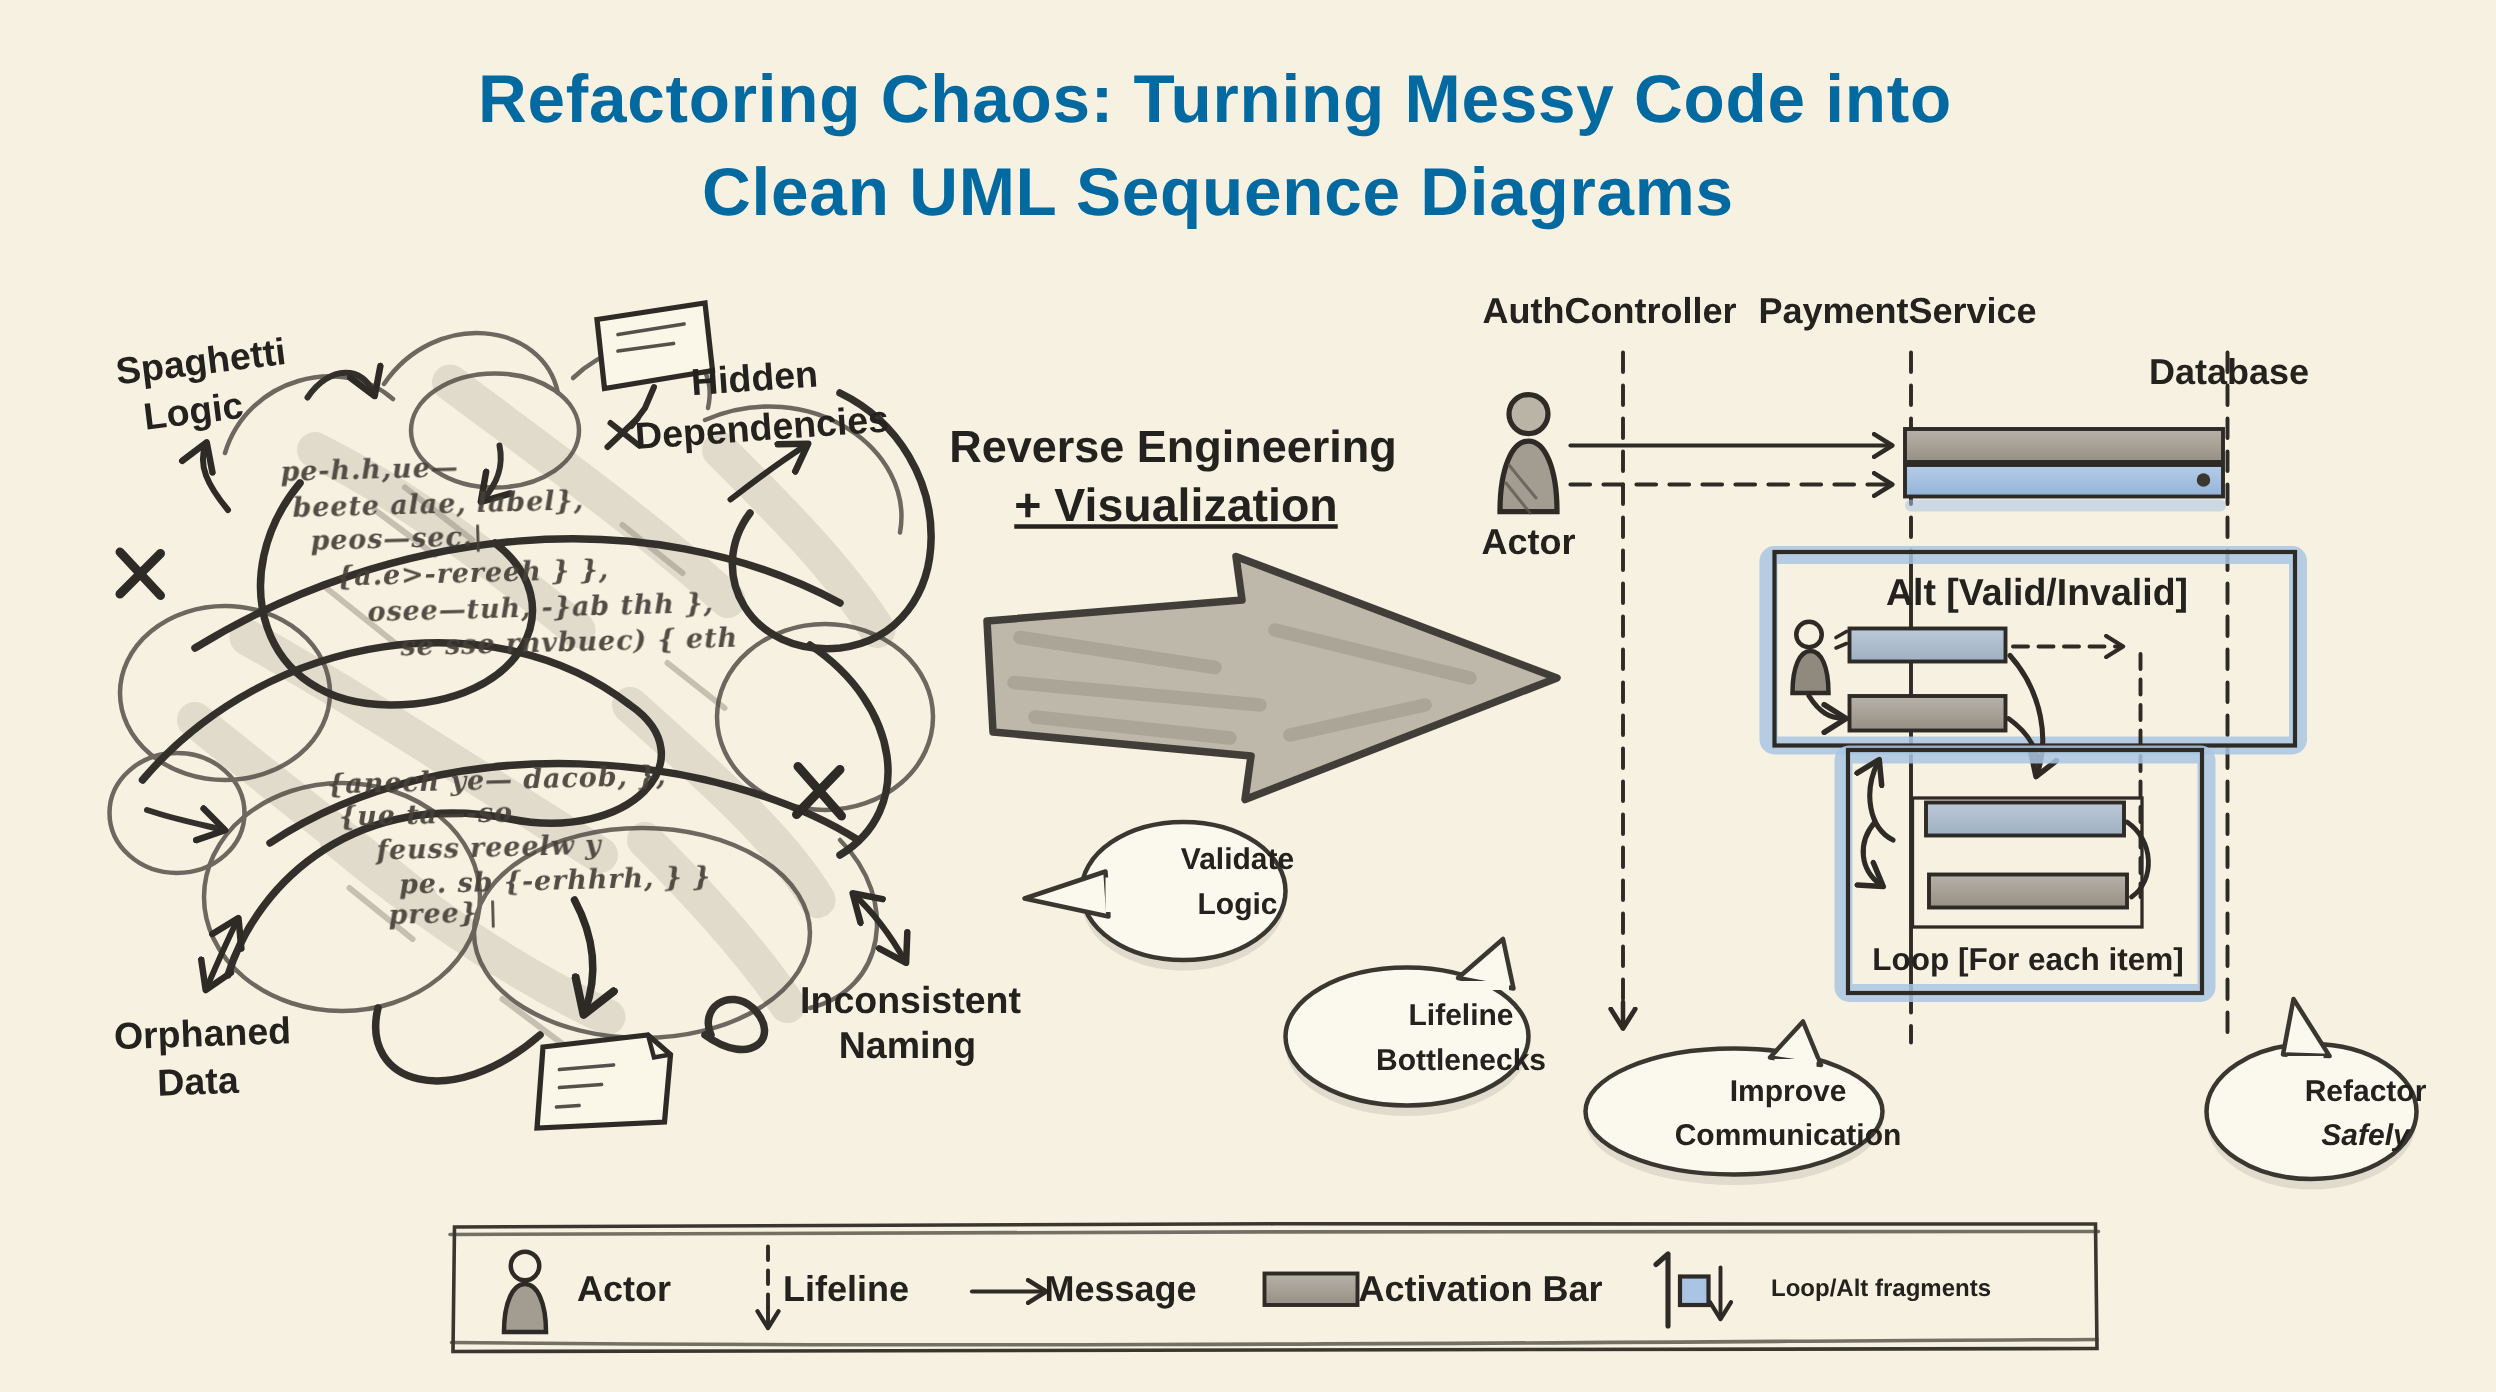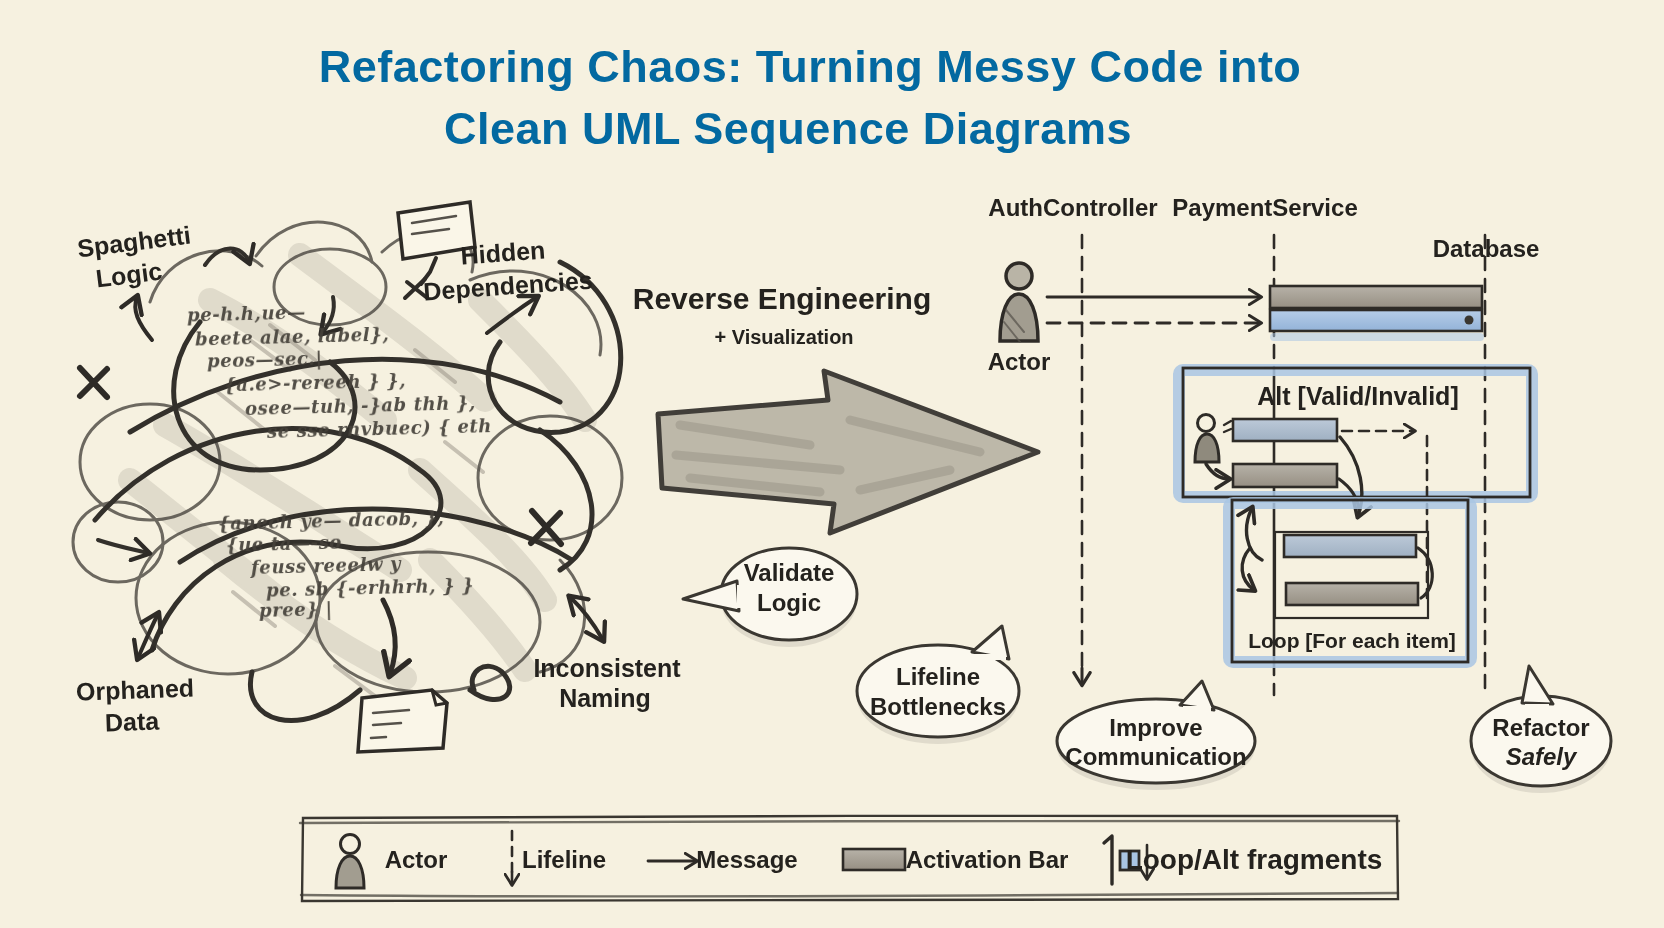--- a/index.html
+++ b/index.html
@@ -13,21 +13,21 @@
     transform:translate(-50%,-50%);
     white-space:nowrap;
     font-weight:bold;
     color:#24221e;
     text-align:center;
     line-height:1;
   }
   .title{font-size:45px;letter-spacing:.5px;color:#0369a1;}
   .hand{font-size:25px;}
   .seqhdr{font-size:24px;}
-  .bub{font-size:24px;}
+  .bub{font-size:20px;margin-left:36px;}
   .scribble{
     position:absolute;
     font-family:"DejaVu Serif",serif;
     font-style:italic;
     color:#45413a;
     font-size:18px;
     letter-spacing:.6px;
     white-space:nowrap;
     filter:blur(.35px);
     transform:rotate(-1.5deg);
@@ -251,21 +251,21 @@
 
     <g stroke="#2e2b27">
       <path d="M1112,836 L1112,884 M1112,836 L1104,843" stroke-width="3.4"></path>
       <rect x="1120" y="851" width="19" height="19" fill="#a9c5e3" stroke-width="2.8"></rect>
       <path d="M1147,845 L1147,878" stroke-width="2.6" marker-end="url(#ah)"></path>
     </g>
   </g>
 </svg>
 
 <div class="lbl title" style="left:810px;top:66px;">Refactoring Chaos: Turning Messy Code into</div>
-<div class="lbl title" style="left:788px;top:128px;text-align:right;">Clean UML Sequence Diagrams</div>
+<div class="lbl title" style="left:812px;top:128px;text-align:right;">Clean UML Sequence Diagrams</div>
 
 <div class="lbl hand" style="left:134px;top:242px;transform:translate(-50%,-50%) rotate(-7deg);">Spaghetti</div>
 <div class="lbl hand" style="left:129px;top:275px;transform:translate(-50%,-50%) rotate(-7deg);">Logic</div>
 <div class="lbl hand" style="left:503px;top:253px;transform:translate(-50%,-50%) rotate(-4deg);">Hidden</div>
 <div class="lbl hand" style="left:508px;top:286px;transform:translate(-50%,-50%) rotate(-4deg);">Dependencies</div>
 <div class="lbl hand" style="left:135px;top:690px;transform:translate(-50%,-50%) rotate(-2deg);">Orphaned</div>
 <div class="lbl hand" style="left:132px;top:722px;transform:translate(-50%,-50%) rotate(-2deg);">Data</div>
 <div class="lbl hand" style="left:607px;top:668px;">Inconsistent</div>
 <div class="lbl hand" style="left:605px;top:698px;">Naming</div>
 
@@ -276,21 +276,21 @@
 <div class="scribble" style="left:245px;top:395px;">osee—tuh, -}ab thh },</div>
 <div class="scribble" style="left:267px;top:418px;">se sse rnvbuec) { eth</div>
 
 <div class="scribble" style="left:218px;top:510px;">{anech ye— dacob, },</div>
 <div class="scribble" style="left:226px;top:533px;">{ue ta—-so</div>
 <div class="scribble" style="left:251px;top:555px;">feuss reeelw y</div>
 <div class="scribble" style="left:266px;top:577px;">pe. sb {-erhhrh, } }</div>
 <div class="scribble" style="left:259px;top:599px;">pree} |</div>
 
 <div class="lbl" style="left:782px;top:299px;font-size:30px;">Reverse Engineering</div>
-<div class="lbl" style="left:784px;top:337px;font-size:20px;">+ Visualization</div>
+<div class="lbl" style="left:784px;top:337px;font-size:31px;text-decoration:underline;">+ Visualization</div>
 
 <div class="lbl bub" style="left:789px;top:573px;">Validate</div>
 <div class="lbl bub" style="left:789px;top:603px;">Logic</div>
 <div class="lbl bub" style="left:938px;top:677px;">Lifeline</div>
 <div class="lbl bub" style="left:938px;top:707px;">Bottlenecks</div>
 <div class="lbl bub" style="left:1156px;top:728px;">Improve</div>
 <div class="lbl bub" style="left:1156px;top:757px;">Communication</div>
 <div class="lbl bub" style="left:1541px;top:728px;">Refactor</div>
 <div class="lbl bub" style="left:1541px;top:757px;font-style:italic;">Safely</div>
 
@@ -298,13 +298,13 @@
 <div class="lbl seqhdr" style="left:1265px;top:208px;text-align:right;">PaymentService</div>
 <div class="lbl seqhdr" style="left:1486px;top:208px;margin-top:41px;">Database</div>
 <div class="lbl seqhdr" style="left:1019px;top:362px;">Actor</div>
 <div class="lbl" style="left:1358px;top:396px;font-size:25px;">Alt [Valid/Invalid]</div>
 <div class="lbl" style="left:1352px;top:640px;font-size:21px;">Loop [For each item]</div>
 
 <div class="lbl" style="left:416px;top:860px;font-size:24px;">Actor</div>
 <div class="lbl" style="left:564px;top:860px;font-size:24px;">Lifeline</div>
 <div class="lbl" style="left:747px;top:860px;font-size:24px;">Message</div>
 <div class="lbl" style="left:987px;top:860px;font-size:24px;">Activation Bar</div>
-<div class="lbl" style="left:1254px;top:860px;font-size:28px;text-align:center;">Loop/Alt fragments</div>
+<div class="lbl" style="left:1254px;top:860px;font-size:16px;text-align:center;">Loop/Alt fragments</div>
 
 </body></html>

